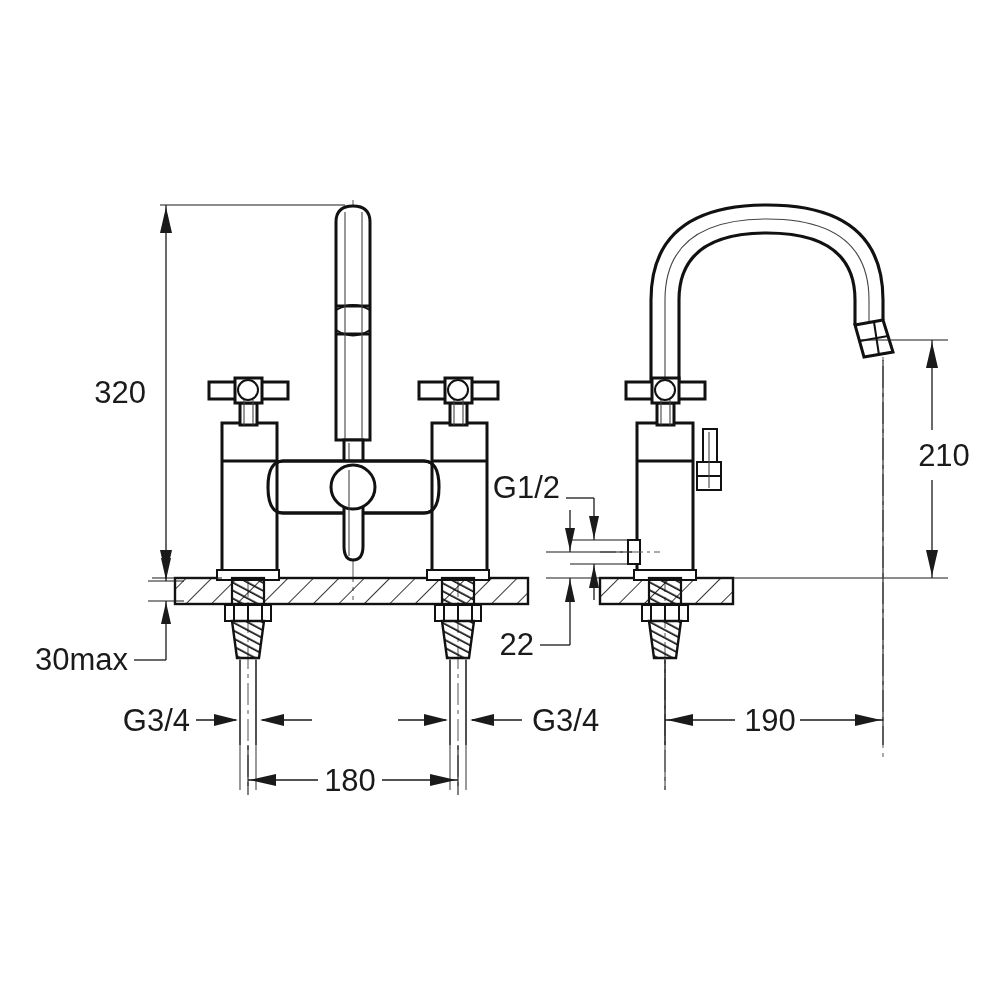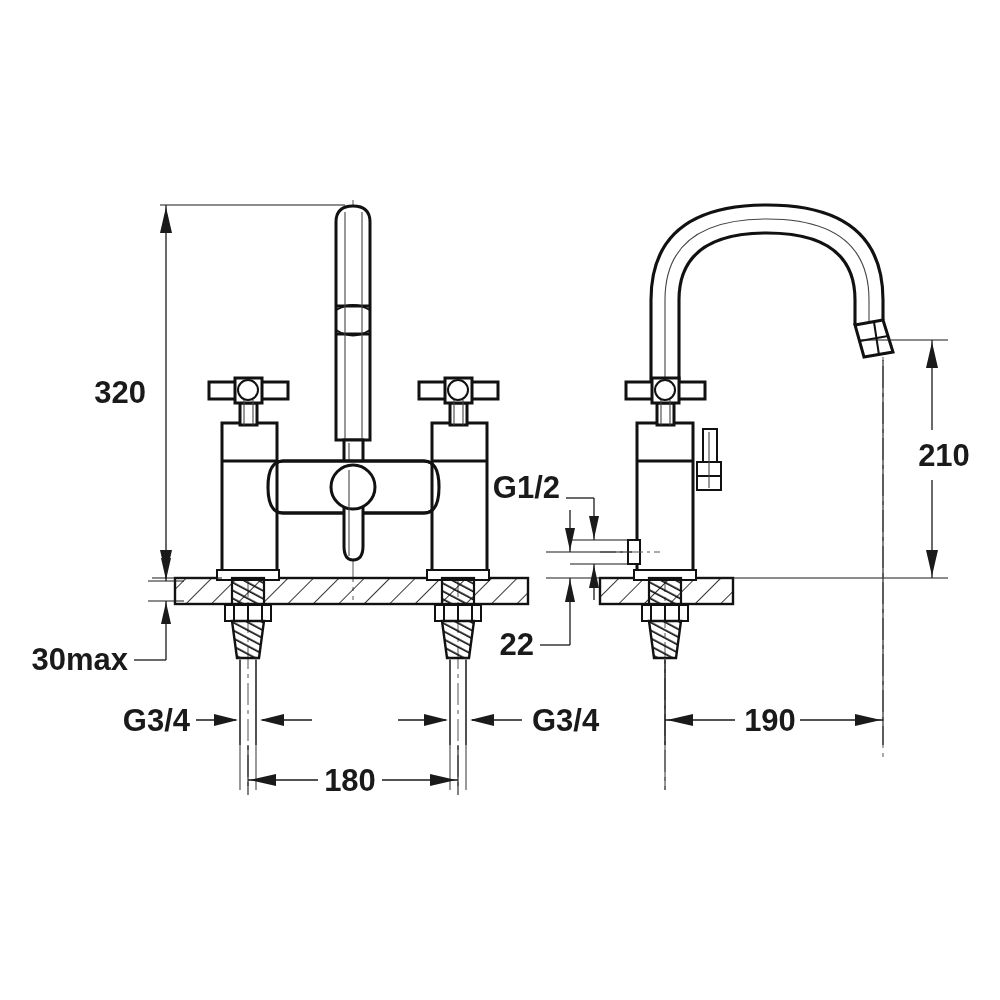--- a/index.html
+++ b/index.html
@@ -12,21 +12,20 @@
     width: 1000px;
     height: 1000px;
     font-family: "Liberation Sans", sans-serif;
     overflow: hidden;
   }
   #drawing-root {
     position: relative;
     width: 1000px;
     height: 736px;
     background: #be185d;
-    font-weight: bold;
   }
   svg#tech-drawing {
     display: block;
     width: 1000px;
     height: 1000px;
   }
   .dim-text {
     font-family: "Liberation Sans", sans-serif;
     font-size: 31px;
     fill: #1a1a1a;

